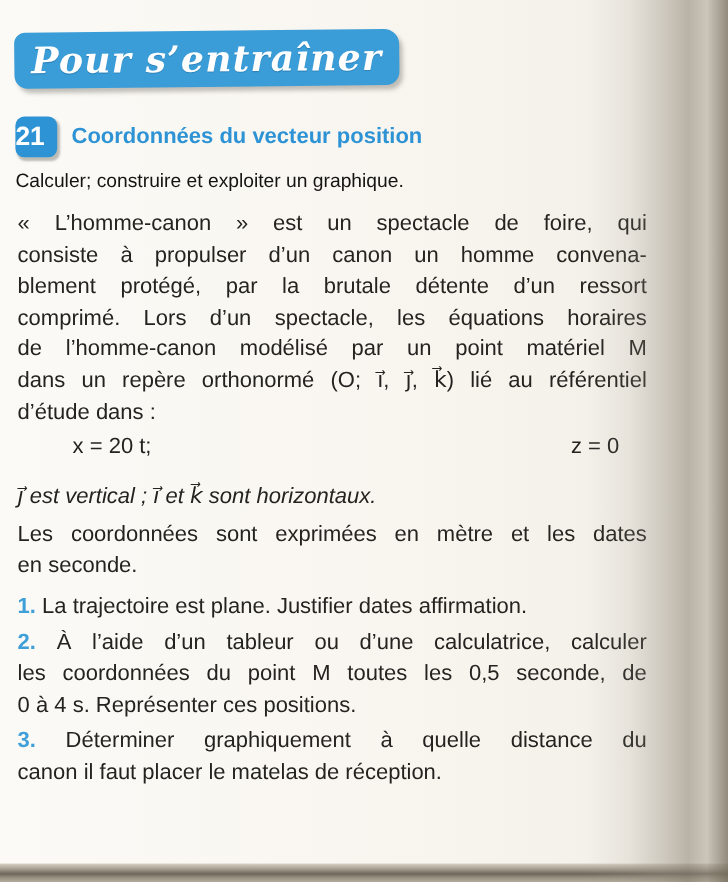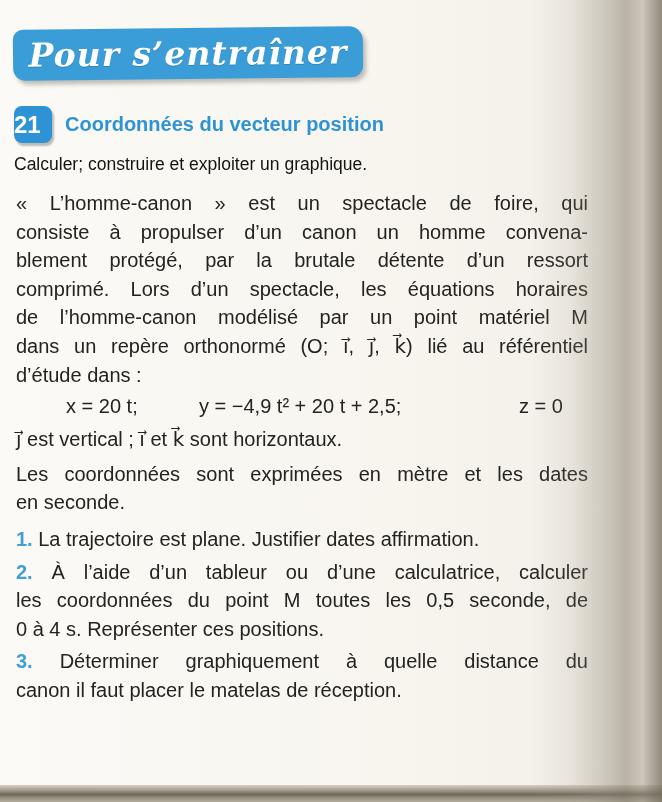--- a/index.html
+++ b/index.html
@@ -90,21 +90,21 @@
   .content {
     position: absolute; top: 189px; left: 16px; width: 572px; z-index: 2;
     font-size: 20px; line-height: 28.6px; color: #242320;
   }
   .line { white-space: nowrap; }
   .jl { text-align: justify; text-align-last: justify; white-space: normal; }
   .eq-row { position: relative; height: 29px; margin-top: 3px; }
   .eq-x { position: absolute; left: 38px; margin-left: 12px; }
   .eq-y { position: absolute; left: 183px; }
   .eq-z { position: absolute; left: 503px; }
-  .vec-line { margin-top: 4px; }
+  .vec-line { margin-top: 16px; font-style: italic; }
   .units-block { margin-top: 6px; }
   .q1 { margin-top: 8px; }
   .q2 { margin-top: 4px; }
   .q3 { margin-top: 4px; }
   .qnum { color: #3f9fd8; font-weight: bold; }
 </style>
 </head>
 <body>
 
 <div class="page">
@@ -131,21 +131,20 @@
       <div class="line jl">consiste à propulser d’un canon un homme convena-</div>
       <div class="line jl">blement protégé, par la brutale détente d’un ressort</div>
       <div class="line jl">comprimé. Lors d’un spectacle, les équations horaires</div>
       <div class="line jl">de l’homme-canon modélisé par un point matériel M</div>
       <div class="line jl">dans un repère orthonormé (O; i⃗, j⃗, k⃗) lié au référentiel</div>
       <div class="line">d’étude dans :</div>
     </div>
 
     <div class="eq-row">
       <span class="eq-x">x = 20 t;</span>
-      <span class="eq-y">y = −4,9 t² + 20 t + 2,5;</span>
       <span class="eq-z">z = 0</span>
     </div>
 
     <div class="line vec-line">j⃗ est vertical ; i⃗ et k⃗ sont horizontaux.</div>
 
     <div class="units-block">
       <div class="line jl">Les coordonnées sont exprimées en mètre et les dates</div>
       <div class="line">en seconde.</div>
     </div>
 

